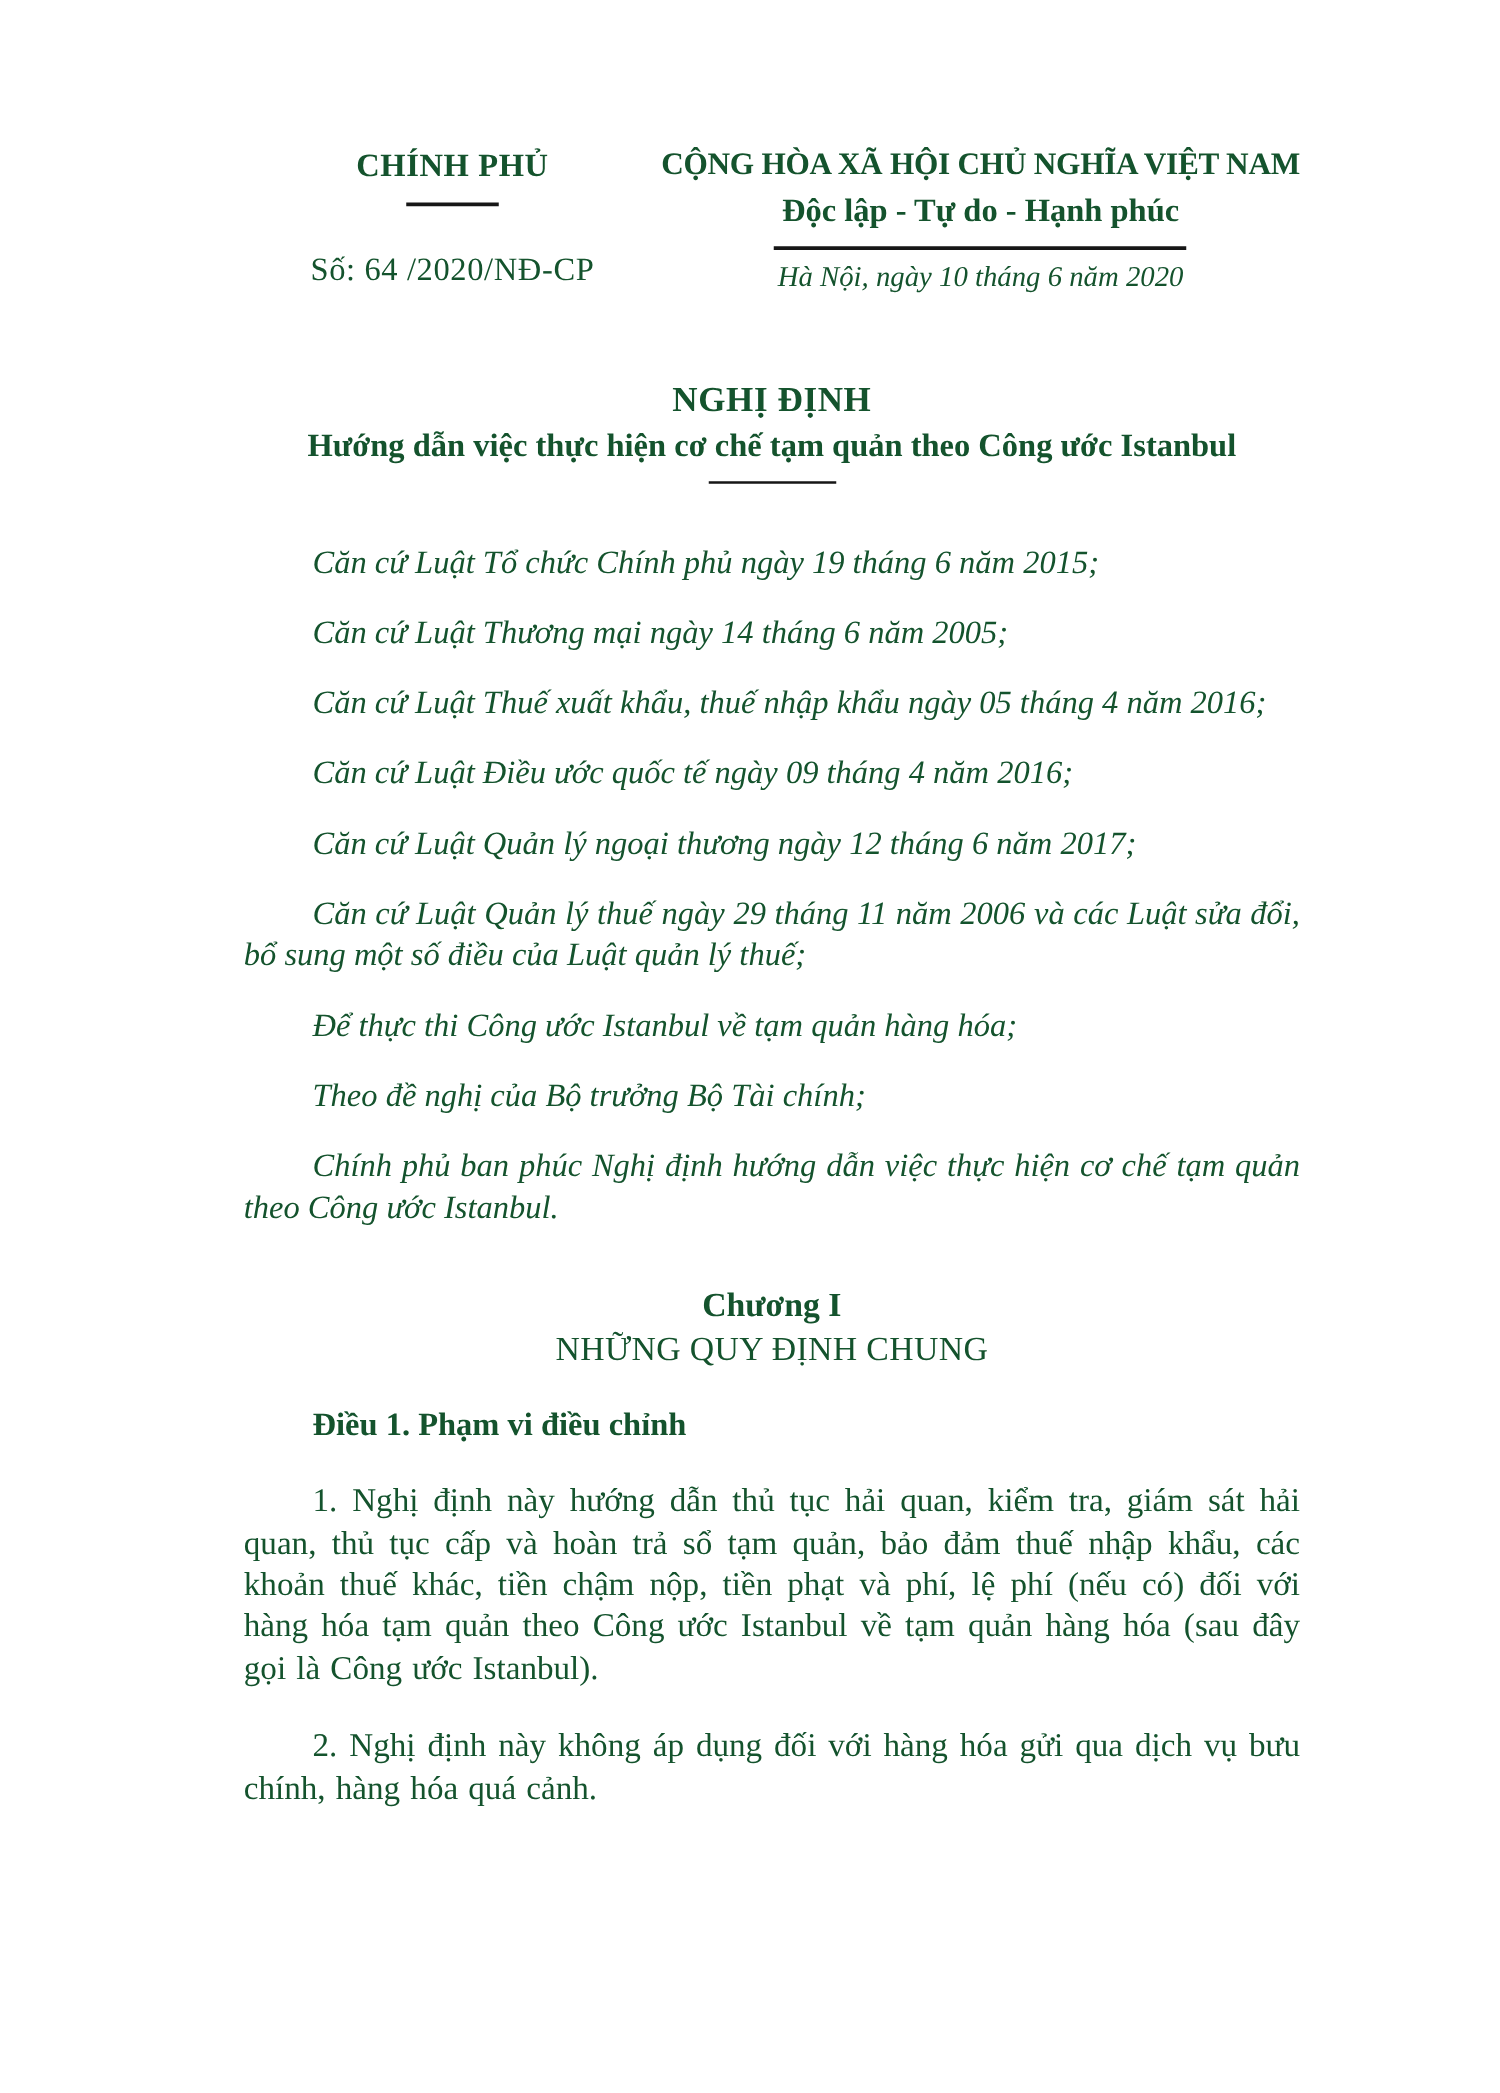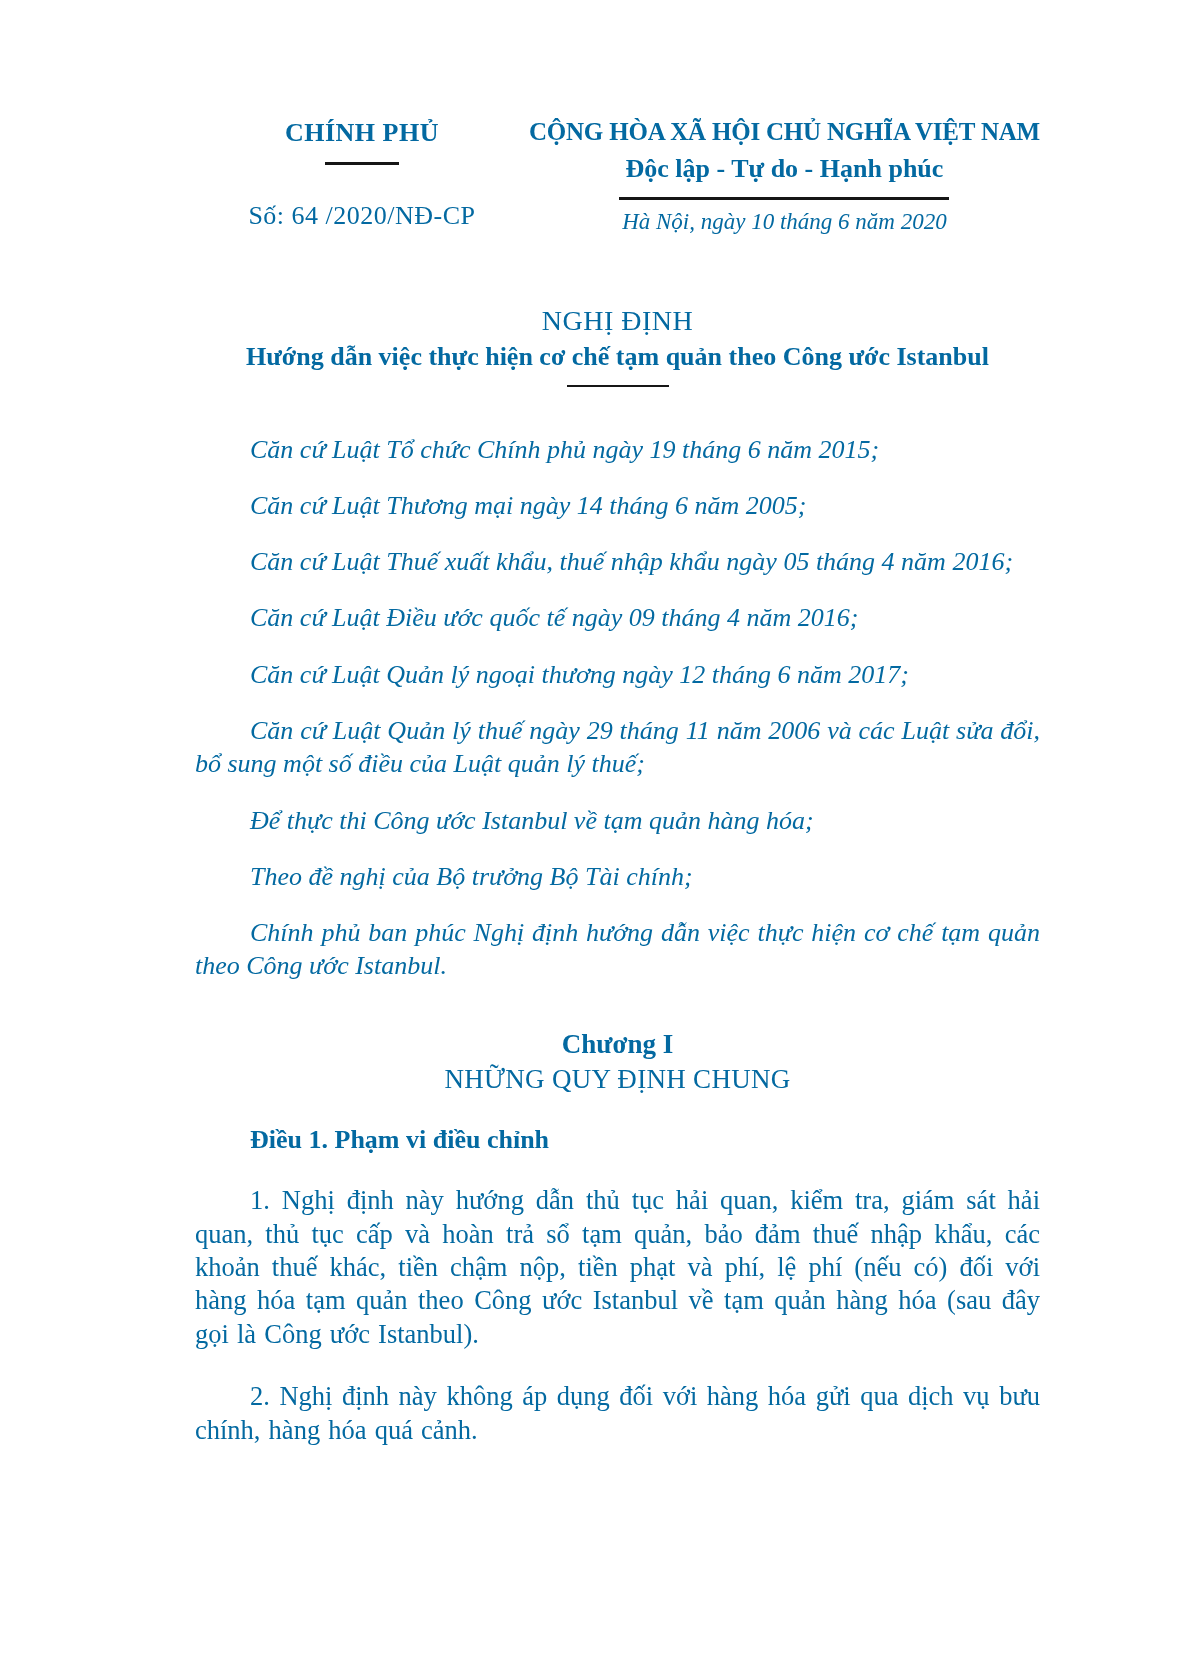--- a/index.html
+++ b/index.html
@@ -1,20 +1,20 @@
 <!DOCTYPE html>
 <html lang="vi"><head>
 <meta charset="utf-8">
 <style>
   html,body{margin:0;padding:0;background:#e8e8e8;}
   .page{
     position:relative;
     width:1200px;height:1674px;
     background:#ffffff;
-    color:#0369a1;
+    color:#14532d;
     font-family:"Liberation Serif","DejaVu Serif",serif;
     margin:0 auto;
     overflow:hidden;
   }
   .content{
     position:absolute;
     left:195px;top:118px;width:845px;
   }
   
   .header{display:flex;}
@@ -36,21 +36,21 @@
     font-weight:bold;font-size:26px;margin-top:7px;line-height:1.15;
   }
   .motto-rule{
     width:330px;border-top:3px solid #161616;margin:13px auto 0;height:0;
   }
   .place-date{
     font-style:italic;font-size:23px;margin-top:9px;white-space:nowrap;
   }
   
   .title-block{margin-top:70px;text-align:center;}
-  .doc-kind{font-weight:normal;font-size:28px;letter-spacing:.5px;}
+  .doc-kind{font-weight:bold;font-size:28px;letter-spacing:.5px;}
   .doc-subject{font-weight:bold;font-size:26px;margin-top:5px;}
   .title-rule{width:102px;border-top:2px solid #161616;margin:13px auto 0;height:0;}
   
   .preamble{margin-top:46px;}
   .recital{
     font-style:italic;font-size:26px;line-height:1.28;
     text-indent:55px;text-align:justify;
     margin:0 0 23px 0;
   }
   

